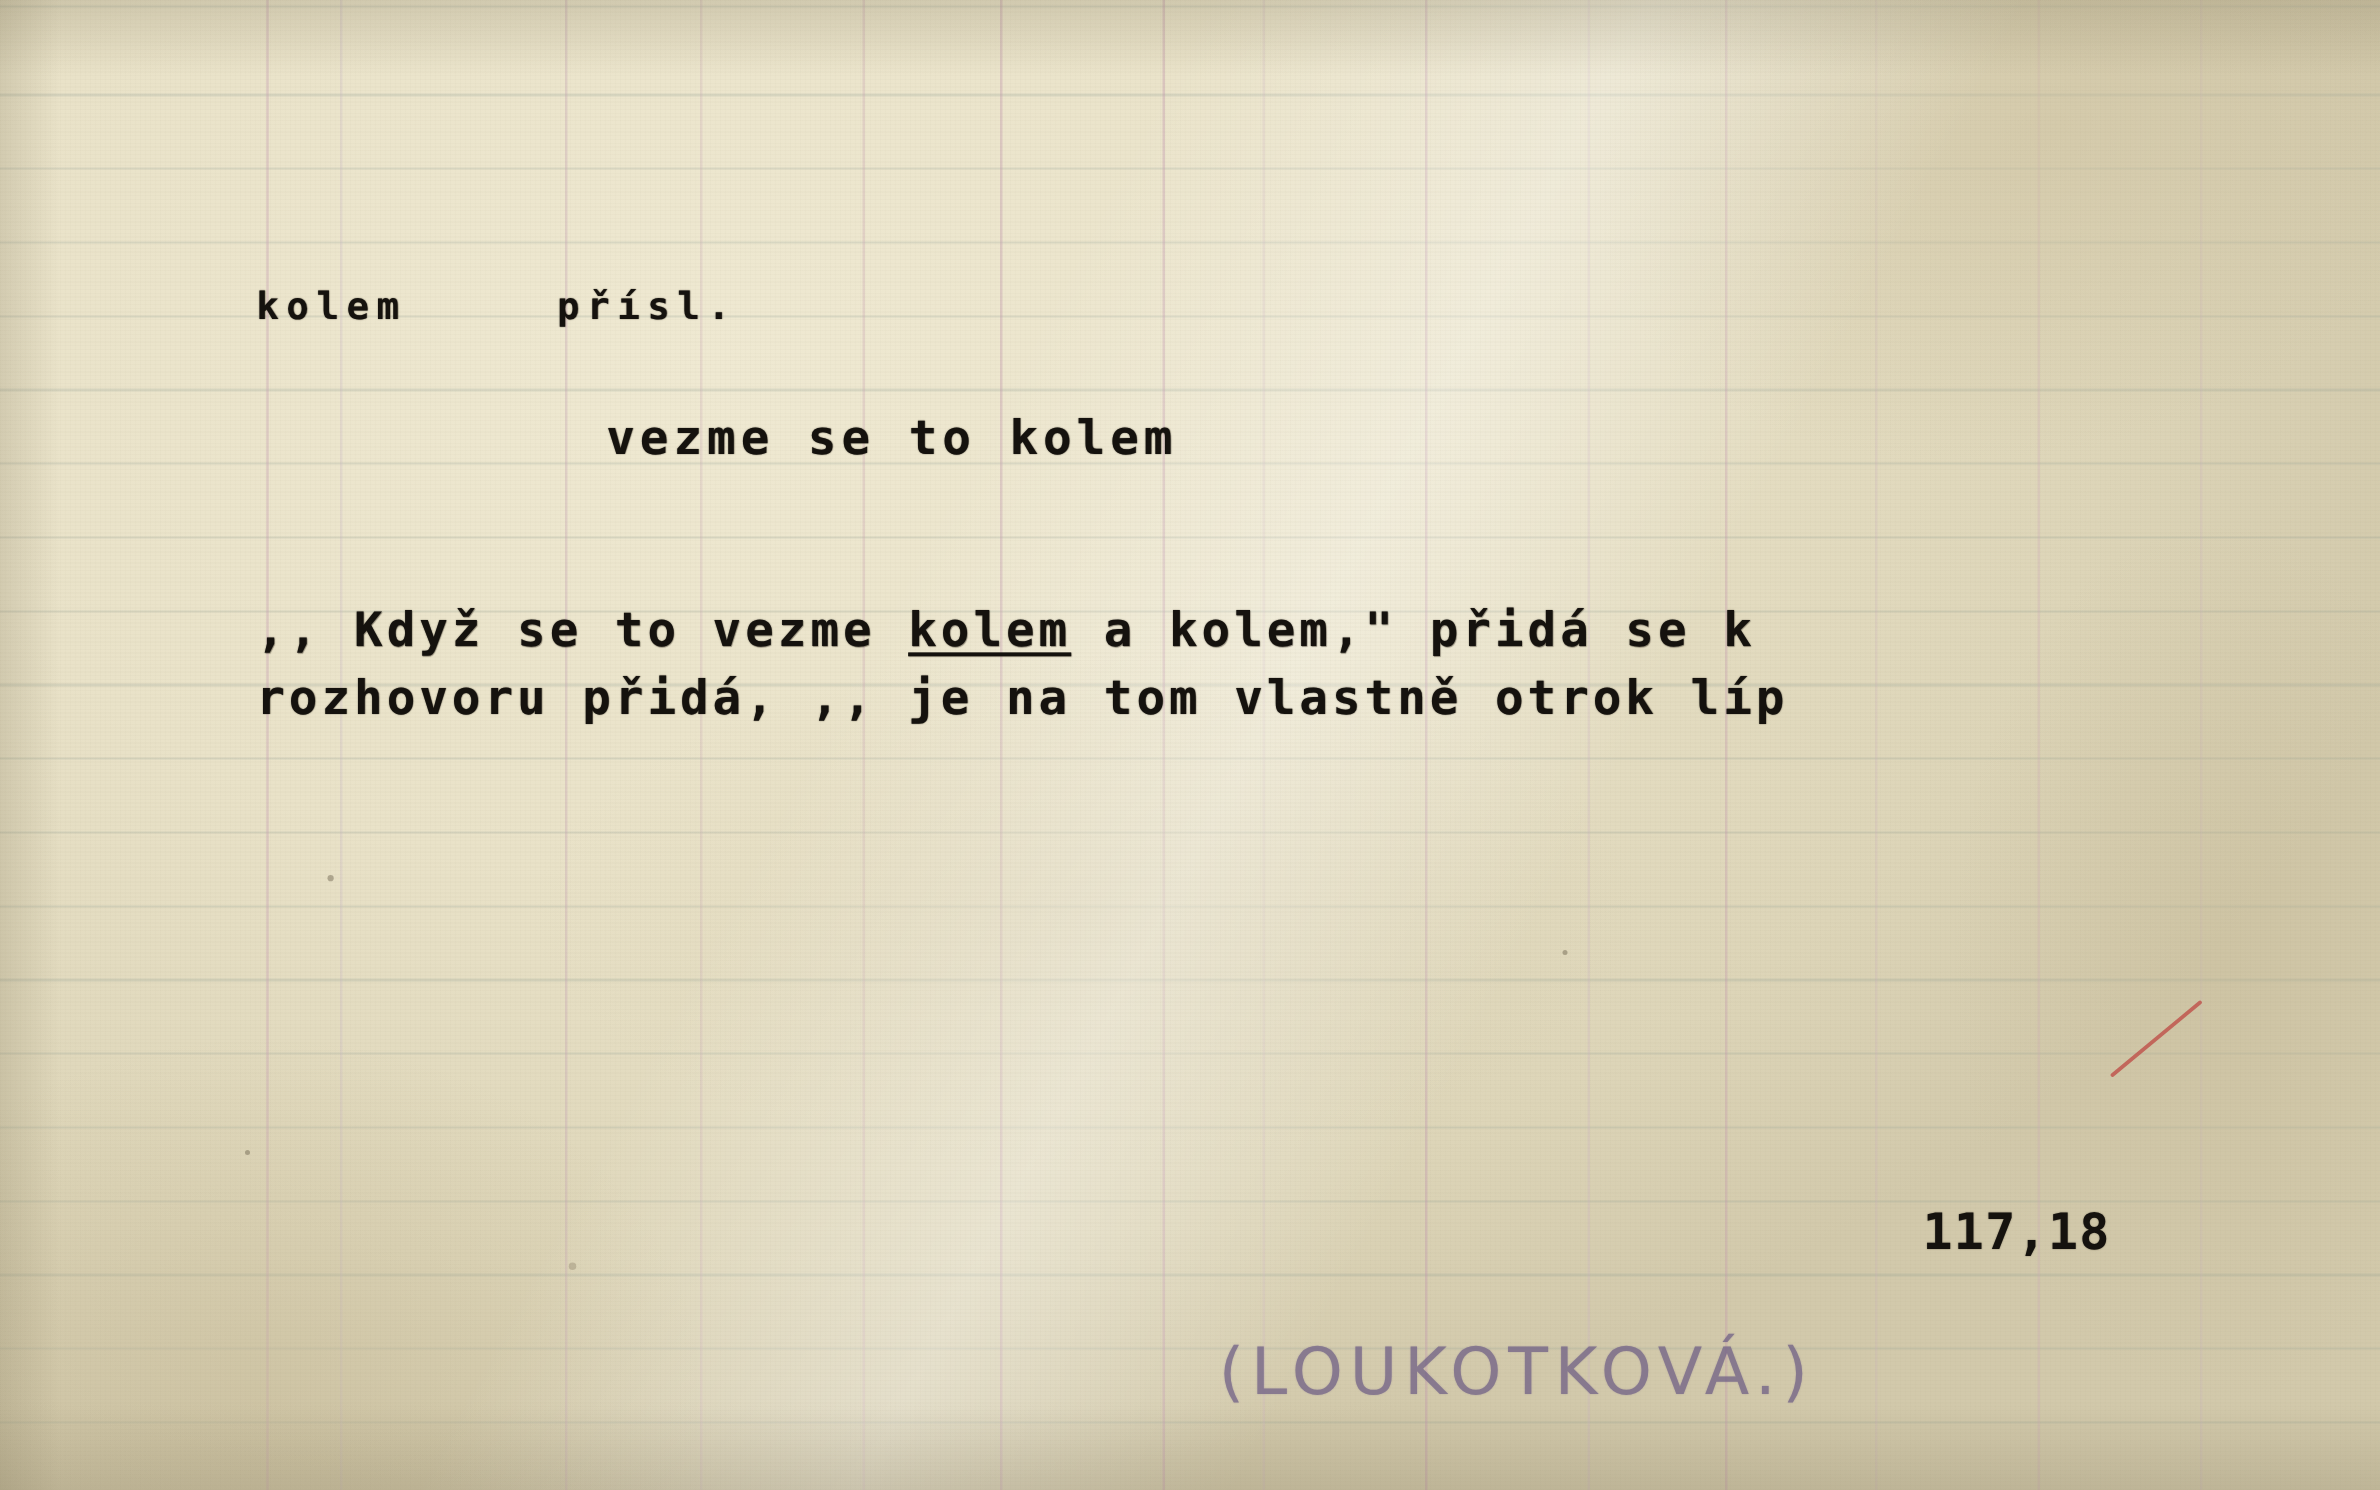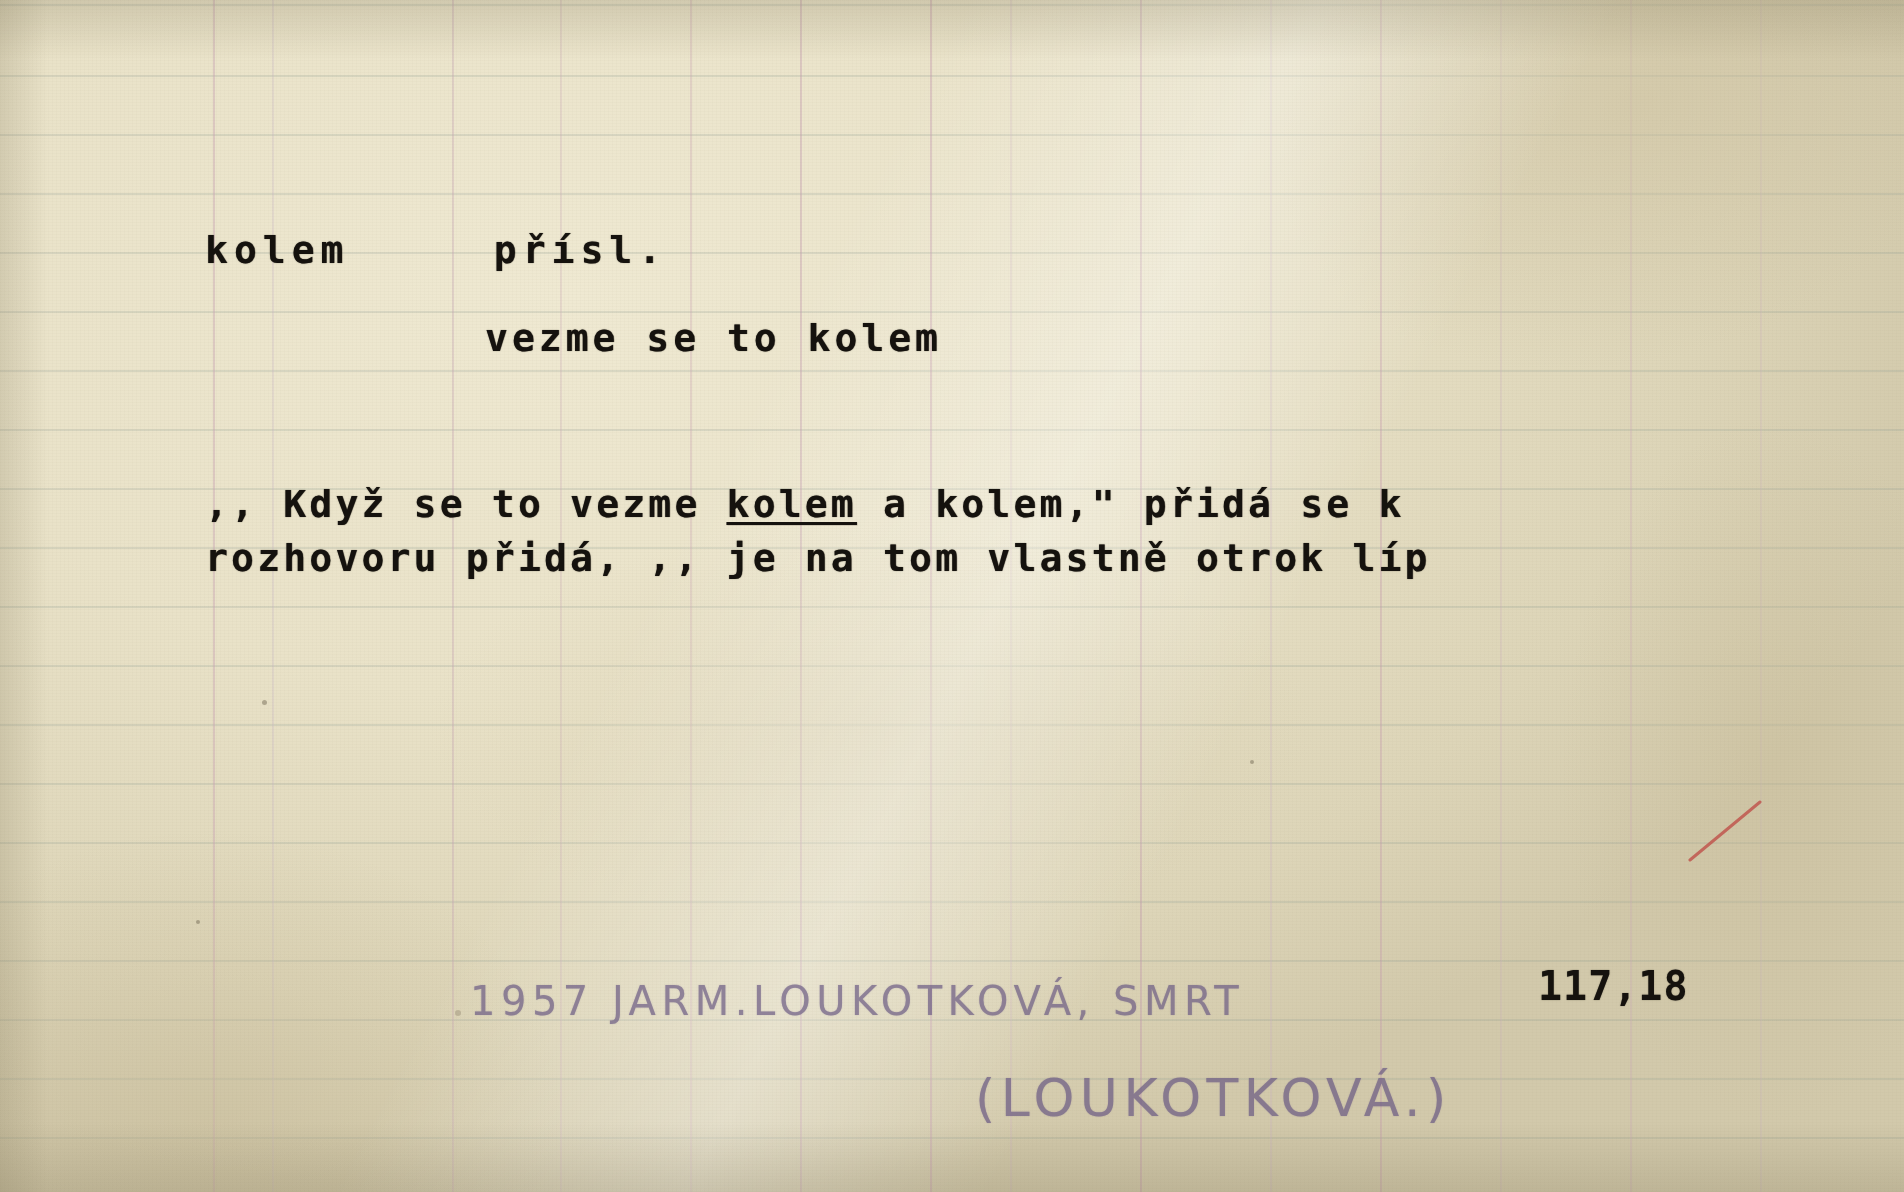--- a/index.html
+++ b/index.html
@@ -103,22 +103,22 @@
 
   
   .typed {
     position: absolute;
     color: #15120e;
     font-weight: 700;
     letter-spacing: 1.5px;
     white-space: pre;
     text-shadow: 0 0 1.2px rgba(20,16,10,.55), .5px .4px .6px rgba(40,32,20,.35);
   }
-  #headword-line { left: 205px; top: 228px; font-size: 38px; letter-spacing: 6px; }
-  #example-line  { left: 485px; top: 316px; font-size: 38px; letter-spacing: 4px; }
+  #headword-line { left: 205px; top: 228px; font-size: 30px; letter-spacing: 6px; }
+  #example-line  { left: 485px; top: 328px; font-size: 38px; letter-spacing: 4px; }
 
   .quote-line { font-size: 38px; letter-spacing: 3.2px; }
   #quote-l1 { left: 205px; top: 482px; }
   #quote-l2 { left: 205px; top: 536px; }
   #quote-l3 { left: 205px; top: 590px; }
 
   .underline-word {
     text-decoration: underline;
     text-underline-offset: 5px;
     text-decoration-thickness: 2.5px;
@@ -201,17 +201,16 @@
     <path d="M2 60 L72 2" stroke="#c0564e" stroke-width="3" fill="none" opacity=".85" stroke-linecap="round"></path>
   </svg>
 
   <div class="typed" id="headword-line"><span>kolem</span><span>     </span><span>přísl.</span></div>
 
   <div class="typed" id="example-line">vezme se to kolem</div>
 
   <div class="typed quote-line" id="quote-l1"><span>,, Když se to vezme </span><span class="underline-word">kolem</span><span> a kolem," přidá se k</span></div>
   <div class="typed quote-line" id="quote-l2">rozhovoru přidá, ,, je na tom vlastně otrok líp</div>
 
-  <div id="source-line">1957 JARM.LOUKOTKOVÁ, SMRT</div>
   <div id="page-ref">117,18</div>
   <div id="author-line">(LOUKOTKOVÁ.)</div>
 
 </div>
 
 </body></html>

